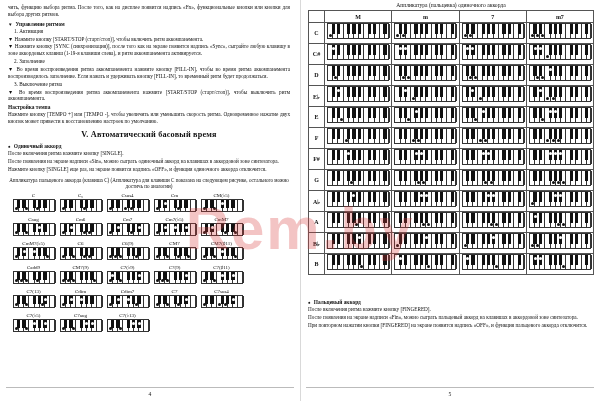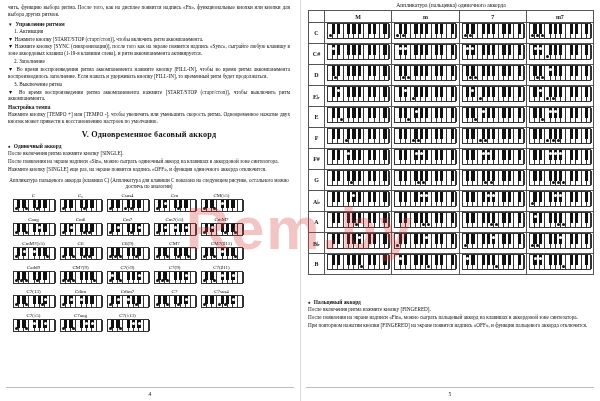--- a/index.html
+++ b/index.html
@@ -65,21 +65,21 @@
       <p>▼ Нажмите кнопку [START/STOP (старт/стоп)], чтобы включить ритм аккомпанемента.</p>
       <p>▼ Нажмите кнопку [SYNC (синхронизация)], после того как на экране появится надпись «Sync», сыграйте любую клавишу в зоне аккордовых клавиш (1-19-я клавиши слева), и ритм аккомпанемента активируется.</p>
       <p class="ind">2. Заполнение</p>
       <p>▼ Во время воспроизведения ритма аккомпанемента нажмите кнопку [FILL-IN], чтобы во время ритма аккомпанемента воспроизводилось заполнение. Если нажать и удерживать кнопку [FILL-IN], то временный ритм будет продолжаться.</p>
       <p class="ind">3. Выключение ритма</p>
       <p>▼ Во время воспроизведения ритма аккомпанемента нажмите [START/STOP (старт/стоп)], чтобы выключить ритм аккомпанемента.</p>
 
       <div class="h-sub">Настройка темпа</div>
       <p>Нажмите кнопку [TEMPO +] или [TEMPO -], чтобы увеличить или уменьшить скорость ритма. Одновременное нажатие двух кнопок может привести к восстановлению настроек по умолчанию.</p>
 
-      <div class="sect">V. Одновременное басовый аккорд</div>
+      <div class="sect">V. Автоматический басовый время</div>
 
       <div class="bullet">Одиночный аккорд</div>
       <p>После включения ритма нажмите кнопку [SINGLE].</p>
       <p>После появления на экране надписи «Sin», можно сыграть одиночный аккорд на клавишах в аккордовой зоне синтезатора.</p>
       <p>Нажмите кнопку [SINGLE] еще раз, на экране появится надпись «OFF», и функция одиночного аккорда отключится.</p>
 
       <div class="caption">Аппликатура пальцевого аккорда (клавиша C)
 (Аппликатура для клавиши C показана на следующем рисунке, остального можно достичь по аналогии)</div>
 
       <div class="chordgrid" id="chord-grid">

